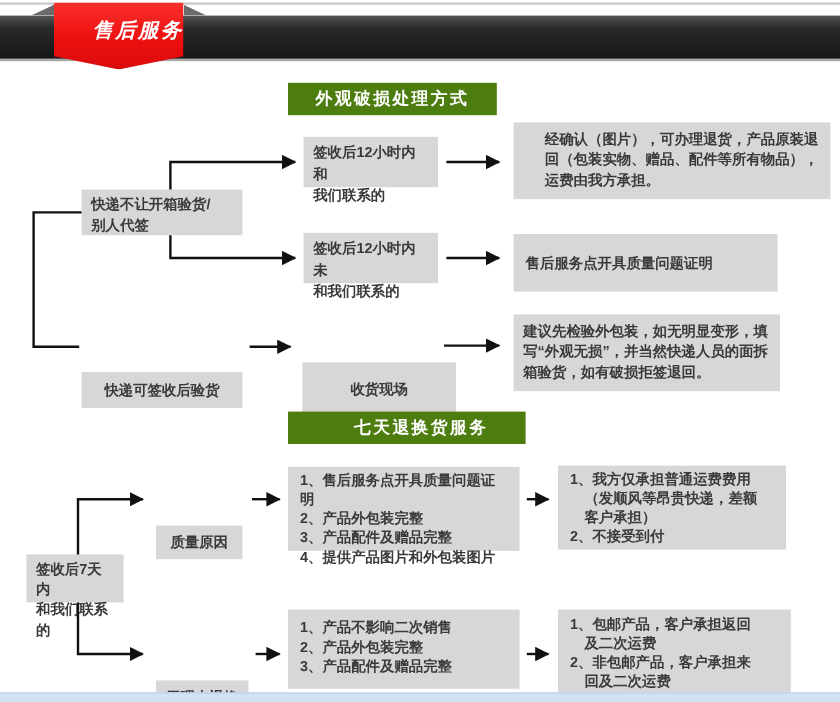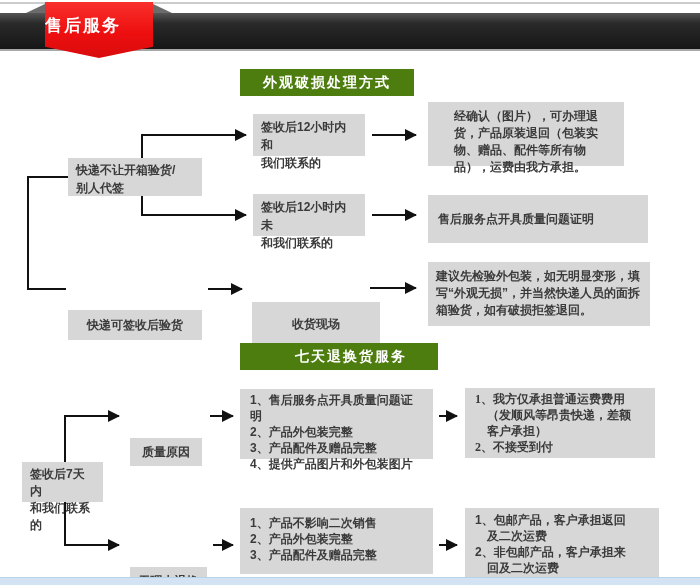--- a/index.html
+++ b/index.html
@@ -10,21 +10,21 @@
   .topline{position:absolute;left:0;top:2px;width:700px;height:2px;background:#cccccc;}
   .banner{
     position:absolute;left:0;top:13px;width:700px;height:36px;
     background:linear-gradient(180deg,#555 0%,#2a2a2a 28%,#161616 100%);
     border-bottom:2px solid #a8a8a8;
   }
   .ribbon{
     position:absolute;left:45px;top:2px;width:108px;height:56px;
     background:linear-gradient(180deg,#f8302b 0%,#ee0f10 55%,#d90b0c 100%);
     clip-path:polygon(0 0,100% 0,100% 80%,50% 100%,0 80%);
-    z-index:3;display:flex;justify-content:flex-start;
+    z-index:3;display:flex;justify-content:flex-end;font-style:italic;
   }
   .ribbon span{color:#fff;font-weight:bold;font-size:17px;letter-spacing:2px;margin-top:12px;}
   .fold{position:absolute;top:4px;width:19px;height:9px;background:#6b6b6b;z-index:2;}
   .fold.l{left:26px;clip-path:polygon(100% 0,100% 100%,0 100%);}
   .fold.r{left:153px;clip-path:polygon(0 0,0 100%,100% 100%);}
   .rtitle{
     position:absolute;background:#4d7c0f;color:#fff;font-weight:bold;font-size:14px;
     letter-spacing:2px;display:flex;align-items:center;justify-content:center;
   }
   .gbox{
@@ -79,21 +79,21 @@
 
   <div class="gbox pad" style="left:68px;top:158px;width:134px;height:38px;">快递不让开箱验货/
 别人代签</div>
 
   <div class="gbox pad" style="left:253px;top:114px;width:112px;height:42px;padding-top:4px;">签收后12小时内和
 我们联系的</div>
 
   <div class="gbox pad" style="left:253px;top:194px;width:112px;height:42px;padding-top:4px;">签收后12小时内未
 和我们联系的</div>
 
-  <div class="gbox para" style="left:428px;top:102px;width:196px;height:64px;padding-left:26px;">经确认（图片），可办理退货，产品原装退回（包装实物、赠品、配件等所有物品），运费由我方承担。</div>
+  <div class="gbox para" style="left:428px;top:102px;width:264px;height:64px;padding-left:26px;">经确认（图片），可办理退货，产品原装退回（包装实物、赠品、配件等所有物品），运费由我方承担。</div>
 
   <div class="gbox oneline" style="left:428px;top:195px;width:220px;height:48px;">售后服务点开具质量问题证明</div>
 
   <div class="gbox ctr" style="left:68px;top:274px;width:134px;height:30px;">快递可签收后验货</div>
 
   <div class="gbox ctr" style="left:252px;top:266px;width:128px;height:44px;">收货现场</div>
 
   <div class="gbox para" style="left:428px;top:262px;width:222px;height:64px;">建议先检验外包装，如无明显变形，填写“外观无损”，并当然快递人员的面拆箱验货，如有破损拒签退回。</div>
 
   <div class="rtitle" style="left:240px;top:343px;width:174px;height:27px;padding-left:24px;">七天退换货服务</div>
@@ -101,21 +101,21 @@
   <div class="gbox pad" style="left:22px;top:462px;width:81px;height:40px;padding-top:4px;line-height:17px;">签收后7天内
 和我们联系的</div>
 
   <div class="gbox ctr" style="left:130px;top:402px;width:72px;height:28px;">质量原因</div>
 
   <div class="gbox list" style="left:240px;top:389px;width:193px;height:70px;">1、售后服务点开具质量问题证明
 2、产品外包装完整
 3、产品配件及赠品完整
 4、提供产品图片和外包装图片</div>
 
-  <div class="gbox list" style="left:465px;top:388px;width:190px;height:70px;font-family:Liberation Serif, serif;">1、我方仅承担普通运费费用
+  <div class="gbox list" style="left:465px;top:388px;width:190px;height:70px;">1、我方仅承担普通运费费用
 　（发顺风等昂贵快递，差额
 　客户承担）
 2、不接受到付</div>
 
   <div class="gbox ctr" style="left:130px;top:531px;width:77px;height:28px;">无理由退换</div>
 
   <div class="gbox list" style="left:240px;top:508px;width:193px;height:66px;padding-top:7px;">1、产品不影响二次销售
 2、产品外包装完整
 3、产品配件及赠品完整</div>
 

